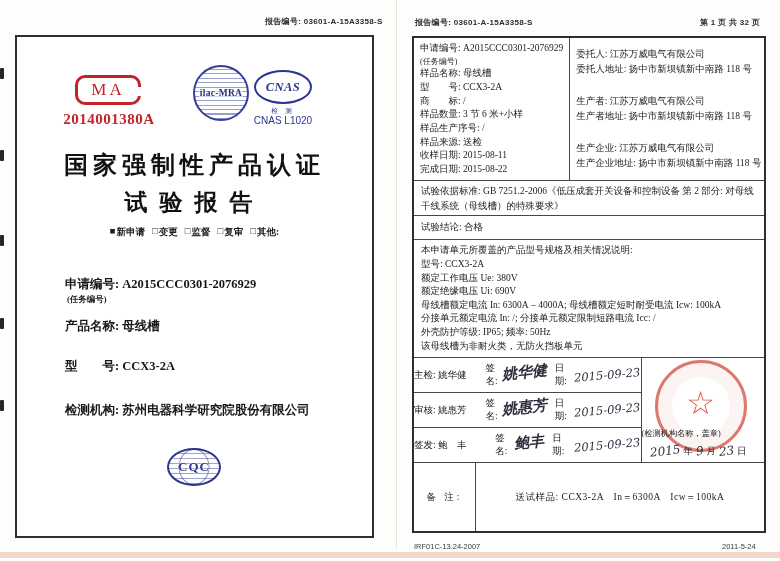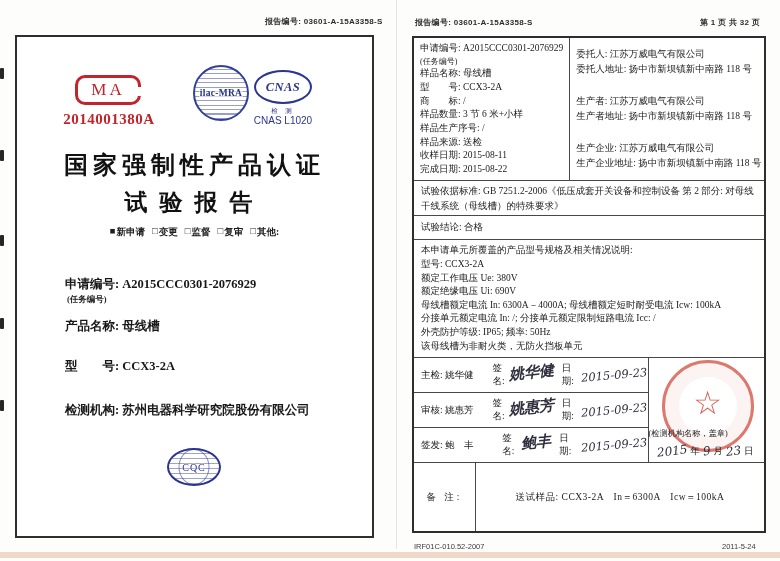--- a/index.html
+++ b/index.html
@@ -33,37 +33,37 @@
   .lp-title1 { position: absolute; left: 0; top: 112px; width: 100%; text-align: center; font-size: 24px; font-weight: bold; letter-spacing: 5px; color: #111; }
   .lp-title2 { position: absolute; left: 0; top: 150px; width: 100%; text-align: center; font-size: 23px; font-weight: bold; letter-spacing: 12px; color: #111; }
   .lp-checks { position: absolute; left: 0; top: 189px; width: 100%; display: flex; justify-content: center; gap: 7px; font-size: 9.5px; font-weight: bold; }
   .lp-checks .ck { display: flex; gap: 1px; }
   .lp-field { position: absolute; left: 48px; font-size: 12.5px; font-weight: bold; white-space: nowrap; color: #181818; }
   .lp-note { position: absolute; left: 50px; font-size: 8.5px; font-weight: bold; }
   .cqc { position: absolute; left: 150px; top: 411px; width: 54px; height: 38px; border: 2.5px solid #2b3590; border-radius: 50%;
          background: repeating-linear-gradient(0deg, rgba(43,53,144,.45) 0 1px, transparent 1px 5px);
          display: flex; align-items: center; justify-content: center; }
   .cqc::before { content: ""; position: absolute; left: 50%; top: -1px; bottom: -1px; width: 58%; transform: translateX(-50%); border: 1.2px solid rgba(43,53,144,.55); border-radius: 50%; }
-  .cqc span { position: relative; font-weight: normal; font-size: 10px; color: #2b3590; letter-spacing: 1px; text-shadow: 0 0 2px #fff, 0 0 2px #fff; }
+  .cqc span { position: relative; font-weight: bold; font-size: 13px; color: #2b3590; letter-spacing: 1px; text-shadow: 0 0 2px #fff, 0 0 2px #fff; }
   
   .rp { position: absolute; left: 412px; top: 36px; width: 354px; height: 497px; border: 2px solid #2e2e2e; background: #fff; display: flex; flex-direction: column; font-size: 9.5px; color: #1b1b1b; }
   .rp-title { height: 39px; border-bottom: 1px solid #474747; display: flex; align-items: center; justify-content: center; font-size: 20px; font-weight: bold; letter-spacing: 3px; color: #0f0f0f; }
   .rp-info { height: 143px; border-bottom: 1px solid #474747; display: flex; }
   .rp-info-l { width: 168px; padding: 4px 6px; display: flex; flex-direction: column; justify-content: space-between; }
   .il-line { white-space: nowrap; }
   .il-note { font-size: 8px; }
   .rp-info-r { flex: 1; border-left: 1px solid #474747; padding: 9px 6px; display: flex; flex-direction: column; justify-content: space-between; }
   .ir-line { line-height: 15px; white-space: nowrap; }
   .rp-standard { height: 35px; border-bottom: 1px solid #474747; padding: 3px 7px; line-height: 14.5px; }
   .rp-conclusion { height: 24px; border-bottom: 1px solid #474747; padding: 5px 7px; }
   .rp-coverage { height: 118px; border-bottom: 1px solid #474747; padding: 4px 7px; display: flex; flex-direction: column; justify-content: space-around; }
   .cov-line { white-space: nowrap; }
   .rp-sign { height: 105px; border-bottom: 1px solid #474747; display: flex; }
   .sign-col { flex: 1; display: flex; flex-direction: column; }
-  .sign-row { flex: 1; display: flex; align-items: center; padding-left: 7px; }
+  .sign-row { flex: 1; display: flex; align-items: center; }
   .sign-row + .sign-row { border-top: 1px solid #474747; }
   .sign-role { width: 84px; white-space: nowrap; }
   .stamp-cell { width: 124px; border-left: 1px solid #474747; position: relative; }
   .stamp-ring { position: absolute; top: 2px; left: 13px; width: 92px; height: 92px; border: 3px solid rgba(207,62,48,.7); border-radius: 50%; display: flex; align-items: center; justify-content: center; mix-blend-mode: multiply; box-shadow: inset 0 0 0 14px rgba(207,62,48,.06); }
   .stamp-star { font-size: 32px; color: rgba(207,62,48,.85); transform: translateY(-3px); }
   .stamp-note { position: absolute; left: 0; right: 0; bottom: 23px; text-align: left; font-size: 8.2px; white-space: nowrap; }
   .stamp-date { position: absolute; left: 8px; bottom: 4px; font-size: 9.5px; display: flex; align-items: flex-end; gap: 3px; }
   .rp-remark { flex: 1; display: flex; }
   .remark-label { width: 62px; border-right: 1px solid #474747; display: flex; align-items: center; justify-content: center; letter-spacing: 3px; }
   .remark-text { flex: 1; display: flex; align-items: center; justify-content: center; letter-spacing: .5px; white-space: nowrap; }
@@ -226,16 +226,16 @@
         </div>
       </div>
     </div>
 
     <div class="rp-remark">
       <div class="remark-label">备 注:</div>
       <div class="remark-text">送试样品: CCX3-2A　In＝6300A　Icw＝100kA</div>
     </div>
   </div>
 
-  <div class="ft" style="left:414px; top:542px">IRF01C-010.52-2007</div>
+  <div class="ft" style="left:414px; top:542px">IRF01C-13.24-2007</div>
   <div class="ft" style="left:722px; top:542px">2011-5-24</div>
 
 </div>
 
 </body></html>

